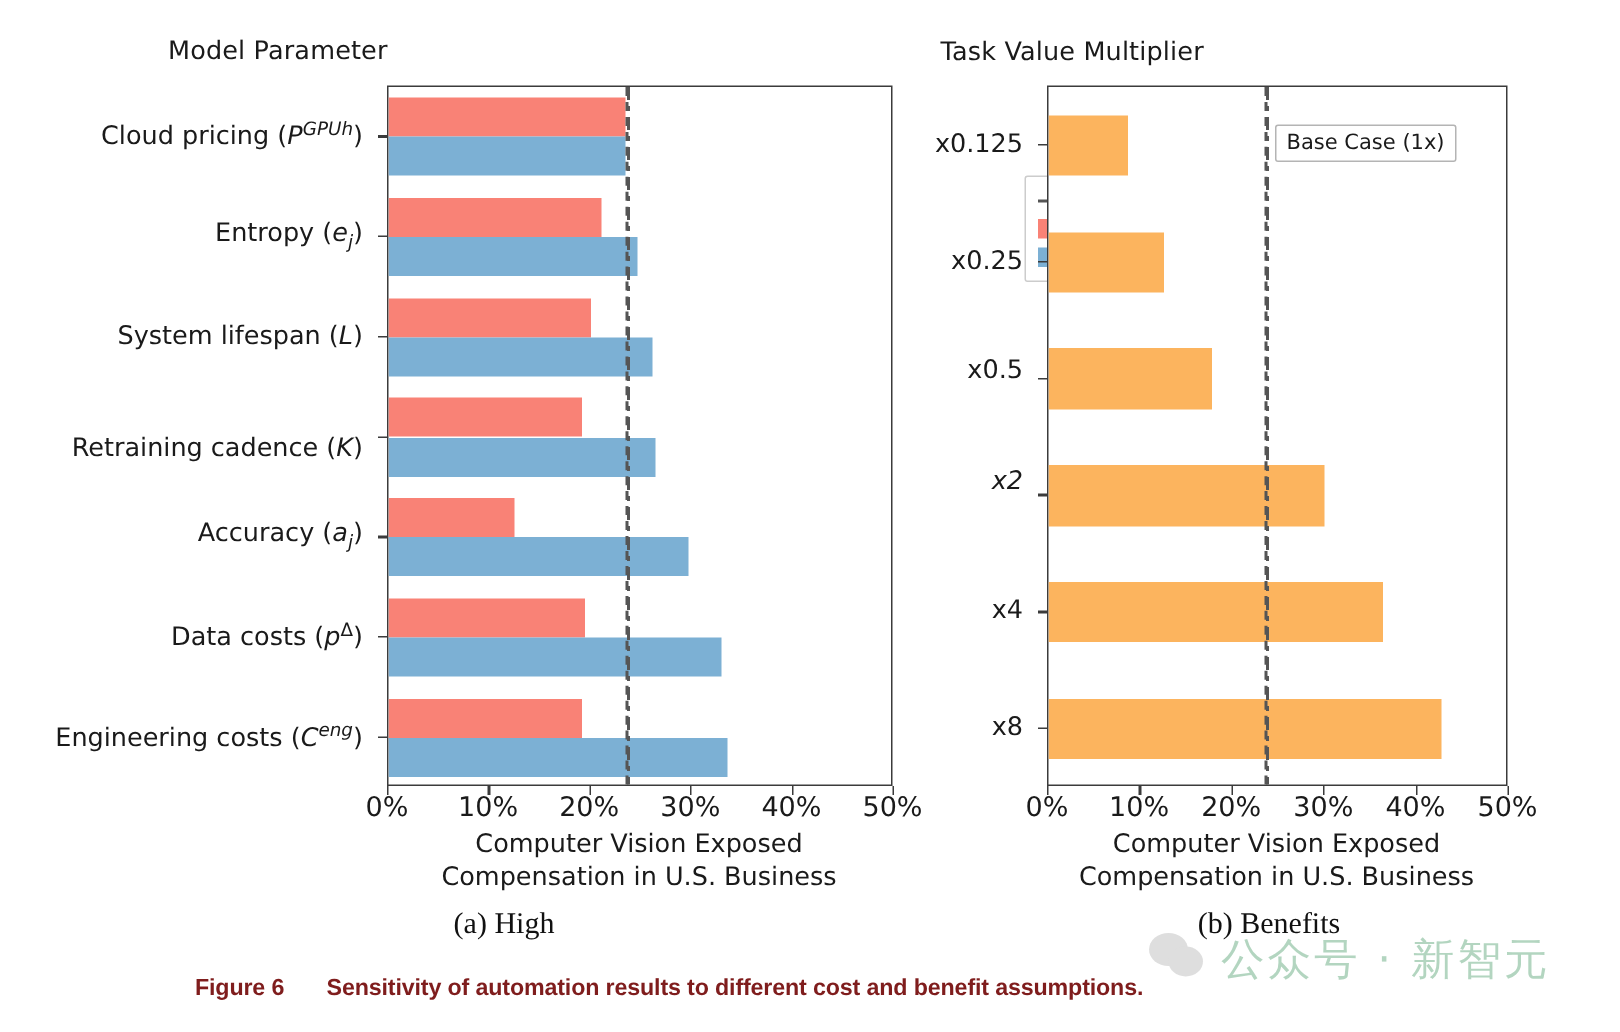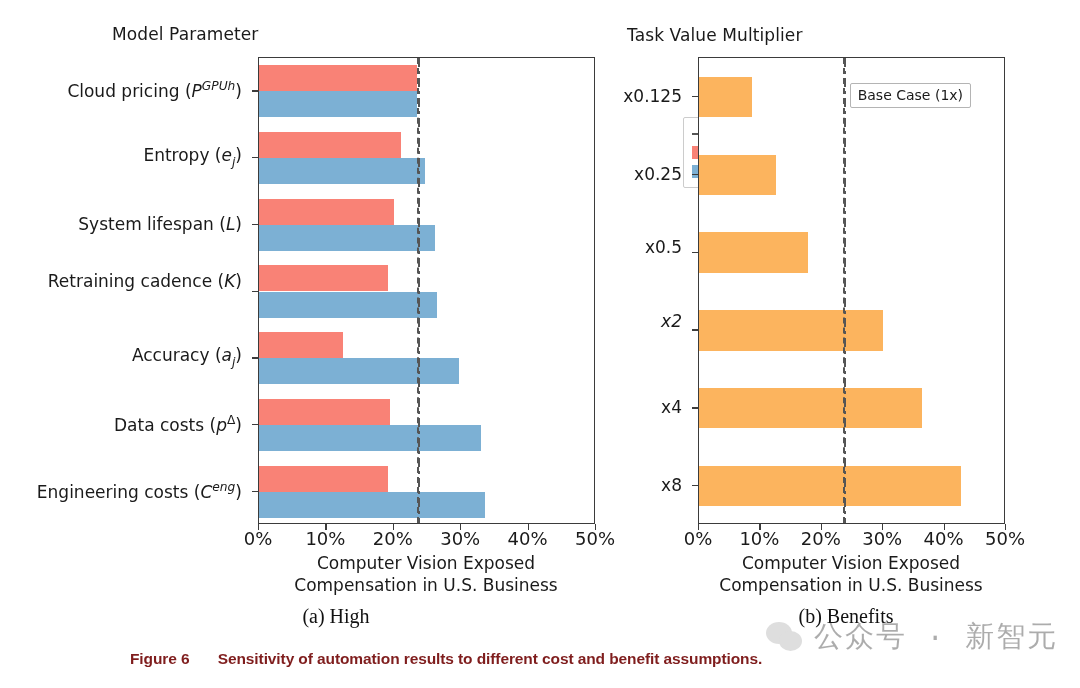--- a/index.html
+++ b/index.html
@@ -231,41 +231,40 @@
   #watermark .wechat-glyph .bub1,
   #watermark .wechat-glyph .bub2 {
     position: absolute;
     border-radius: 50%;
     background: #9a9a9a;
   }
   #watermark .wechat-glyph .bub1 { left: 0;  top: 0;  width: 26px; height: 22px; }
   #watermark .wechat-glyph .bub2 { left: 13px; top: 9px; width: 23px; height: 20px; }
   #watermark .wm-text {
     font-size: 29px;
-    color: #000000;
+    color: #15803d;
     letter-spacing: 2px;
     white-space: nowrap;
     line-height: 34px;
-    font-family: Liberation Mono, monospace;
   }
 
   sup, sub { font-size: 0.72em; }
 </style>
 </head>
 <body>
 
 <div class="figure-root">
 
   <div class="panel-title" id="title-left">Model Parameter</div>
 
   <div class="ytick-wrap-left" id="ytick-left-wrap">
       <div class="ytick" style="top: 157.071px; width: 250px; padding-right: 8px; box-sizing: border-box;">Entropy (<i>e<sub>j</sub></i>)</div>
       <div class="ytick" style="top: 90.3571px; width: 250px; padding-right: 8px; box-sizing: border-box;">Cloud pricing (<i>P</i><sup><i>GPUh</i></sup>)</div>
       <div class="ytick" style="top: 223.786px; width: 250px; padding-right: 8px; box-sizing: border-box;">System lifespan (<i>L</i>)</div>
-      <div class="ytick" style="top: 281px; width: 250px; padding-right: 8px; box-sizing: border-box;">Retraining cadence (<i>K</i>)</div>
+      <div class="ytick" style="top: 299px; width: 250px; padding-right: 8px; box-sizing: border-box;">Retraining cadence (<i>K</i>)</div>
       <div class="ytick" style="top: 357.214px; width: 250px; padding-right: 8px; box-sizing: border-box;">Accuracy (<i>a<sub>j</sub></i>)</div>
       <div class="ytick" style="top: 423.929px; width: 250px; padding-right: 8px; box-sizing: border-box;">Data costs (<i>p</i><sup>Δ</sup>)</div>
       <div class="ytick" style="top: 490.643px; width: 250px; padding-right: 8px; box-sizing: border-box;">Engineering costs (<i>C</i><sup><i>eng</i></sup>)</div>
     </div>
 
   <div class="axes" id="axes-left">
     <div class="plot-inner" id="left-plot-inner">
         <div class="bar high" title="High Cost: 23.4%" style="width: 157.716px; height: 26.0186px; top: 7.33857px;"></div>
         <div class="bar low" title="Low Cost: 23.4%" style="width: 157.716px; height: 26.0186px; top: 33.3571px;"></div>
         <div class="bar high" title="High Cost: 21%" style="width: 141.54px; height: 26.0186px; top: 74.0529px;"></div>

